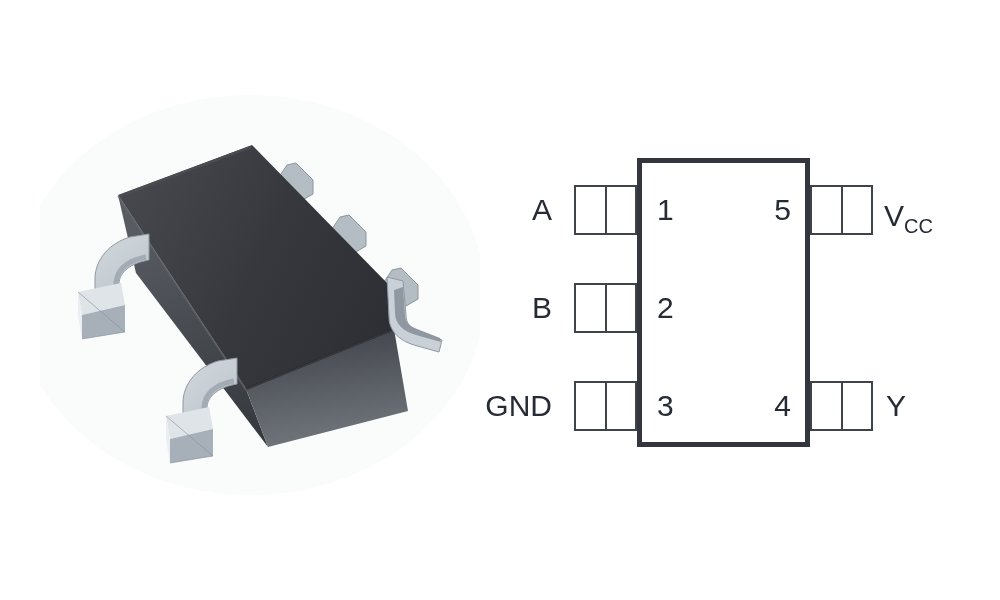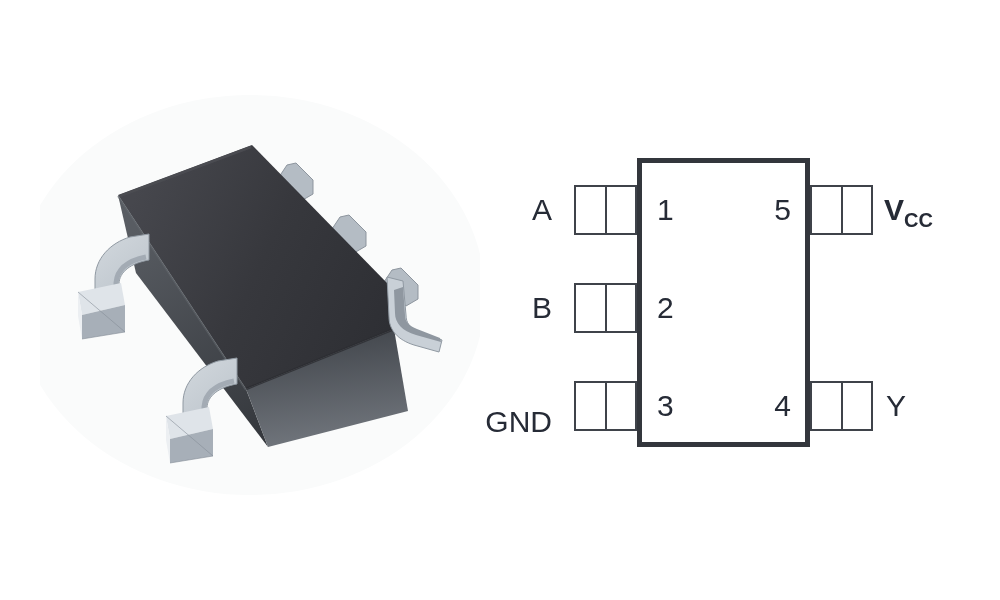--- a/index.html
+++ b/index.html
@@ -109,19 +109,19 @@
       </div>
 
     <div class="pinout-text num-left" style="top:185px;">1</div>
     <div class="pinout-text num-left" style="top:283px;">2</div>
     <div class="pinout-text num-left" style="top:381px;">3</div>
     <div class="pinout-text num-right" style="top:185px;">5</div>
     <div class="pinout-text num-right" style="top:381px;">4</div>
 
     <div class="pinout-text lbl-left" style="top:185px;">A</div>
     <div class="pinout-text lbl-left" style="top:283px;">B</div>
-    <div class="pinout-text lbl-left" style="top:397px;">GND</div>
+    <div class="pinout-text lbl-left" style="top:381px;">GND</div>
 
-    <div class="pinout-text" style="left:884px;top:185px;font-weight:bold;"><span>V</span><sub class="lbl-sub">CC</sub></div>
+    <div class="pinout-text" style="left:884px;top:191px;"><span>V</span><sub class="lbl-sub">CC</sub></div>
     <div class="pinout-text" style="left:886px;top:381px;"><span>Y</span><sub class="lbl-sub"></sub></div>
 
   </div>
 </div>
 
 </body></html>

